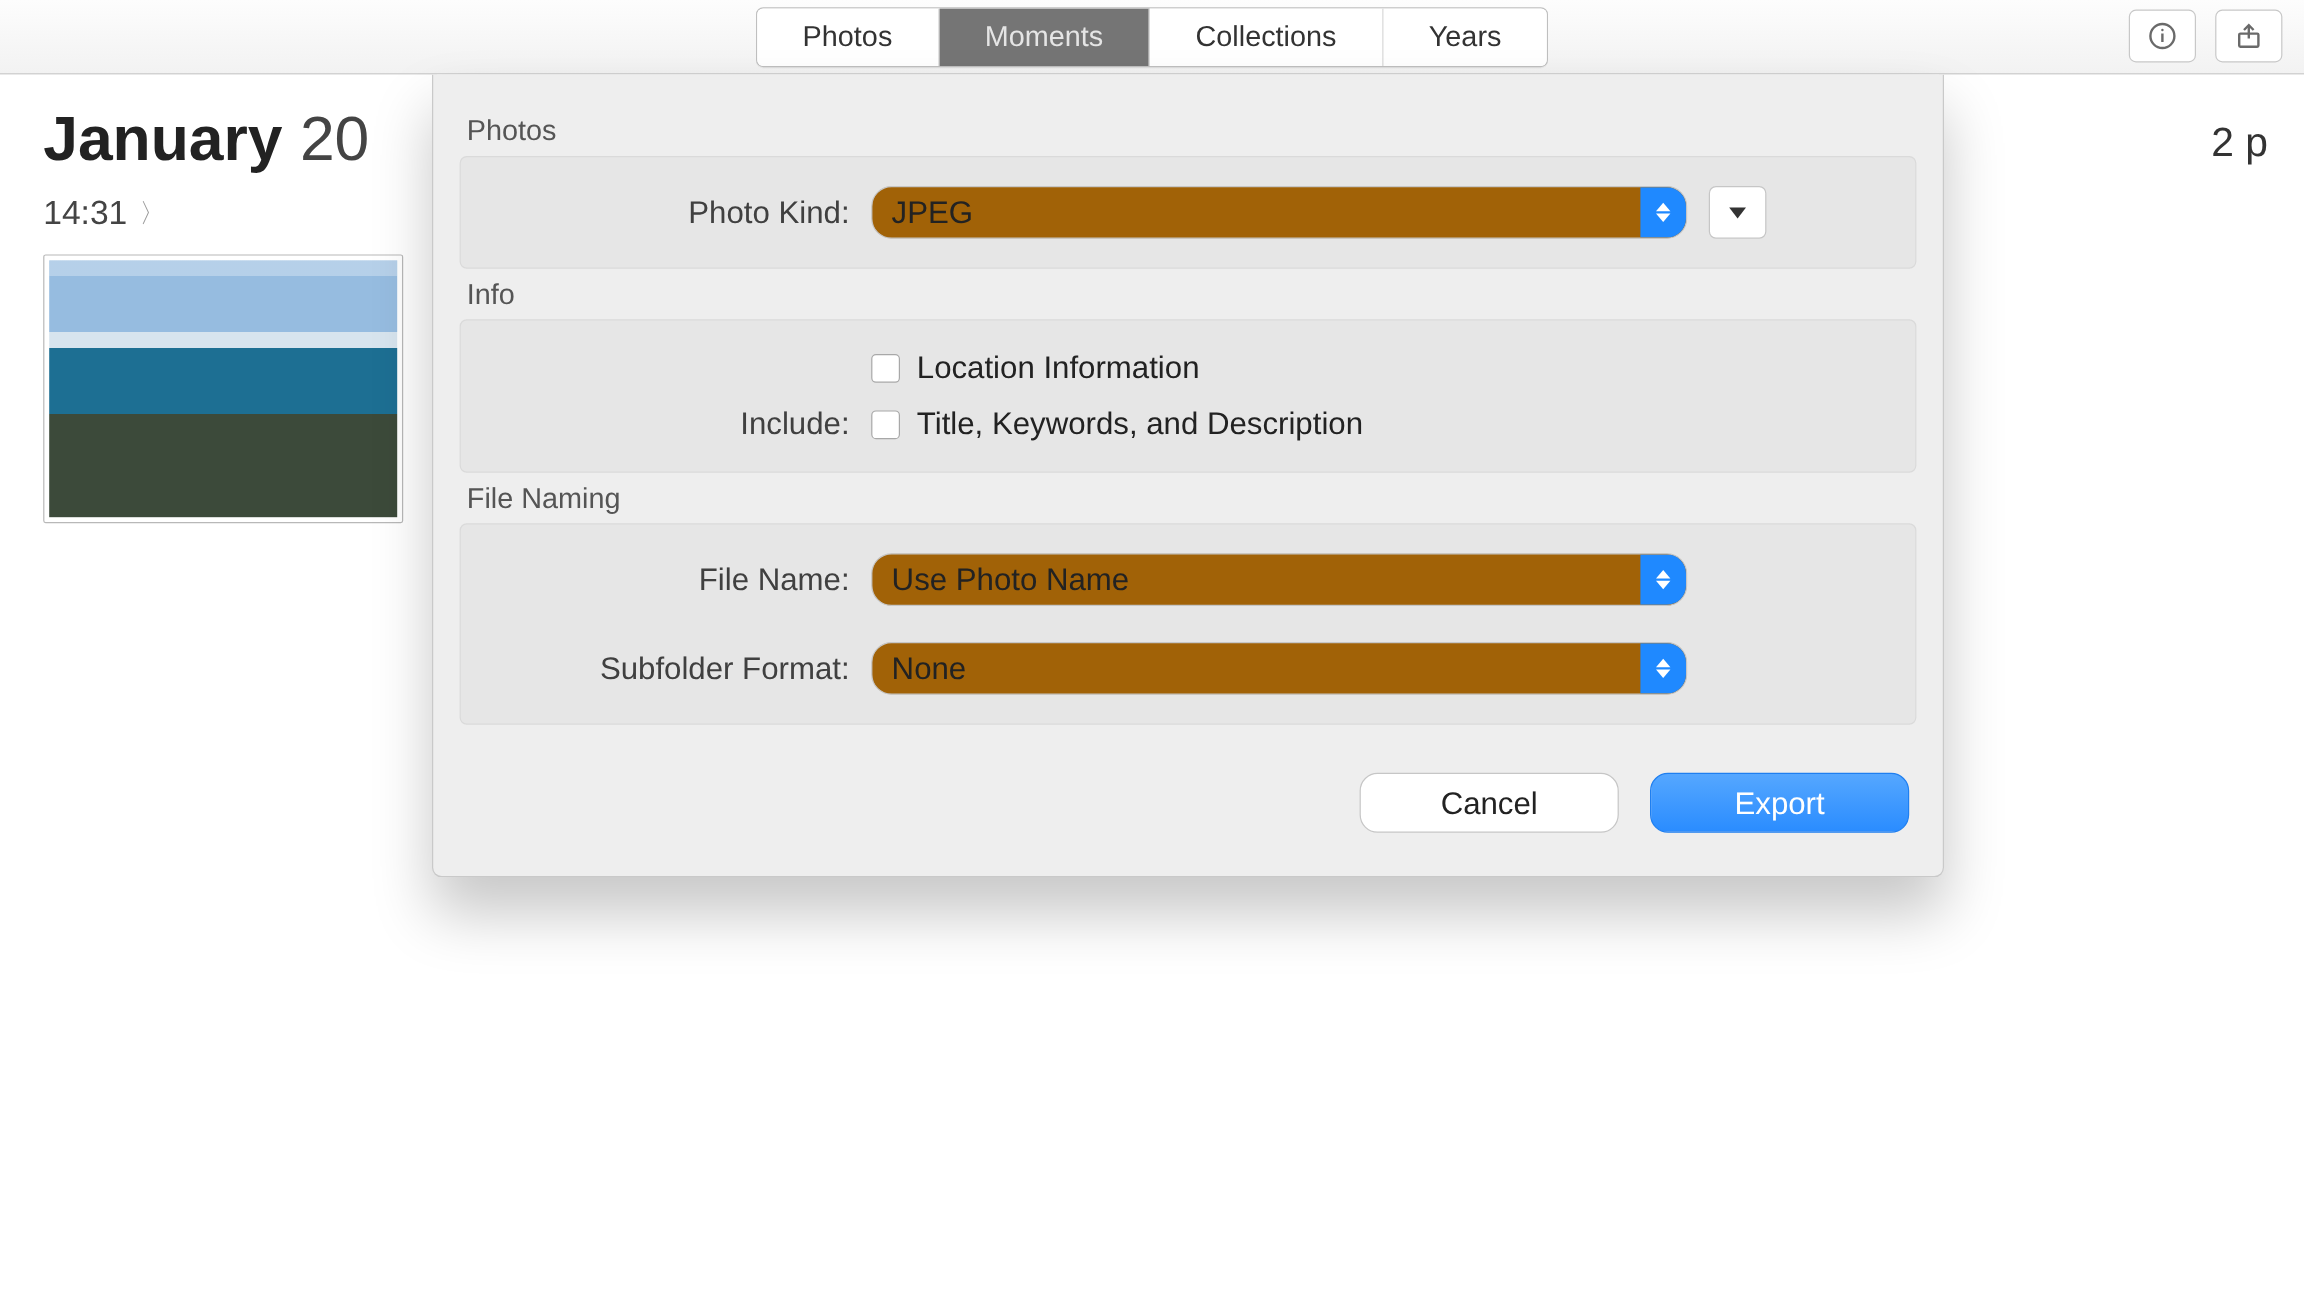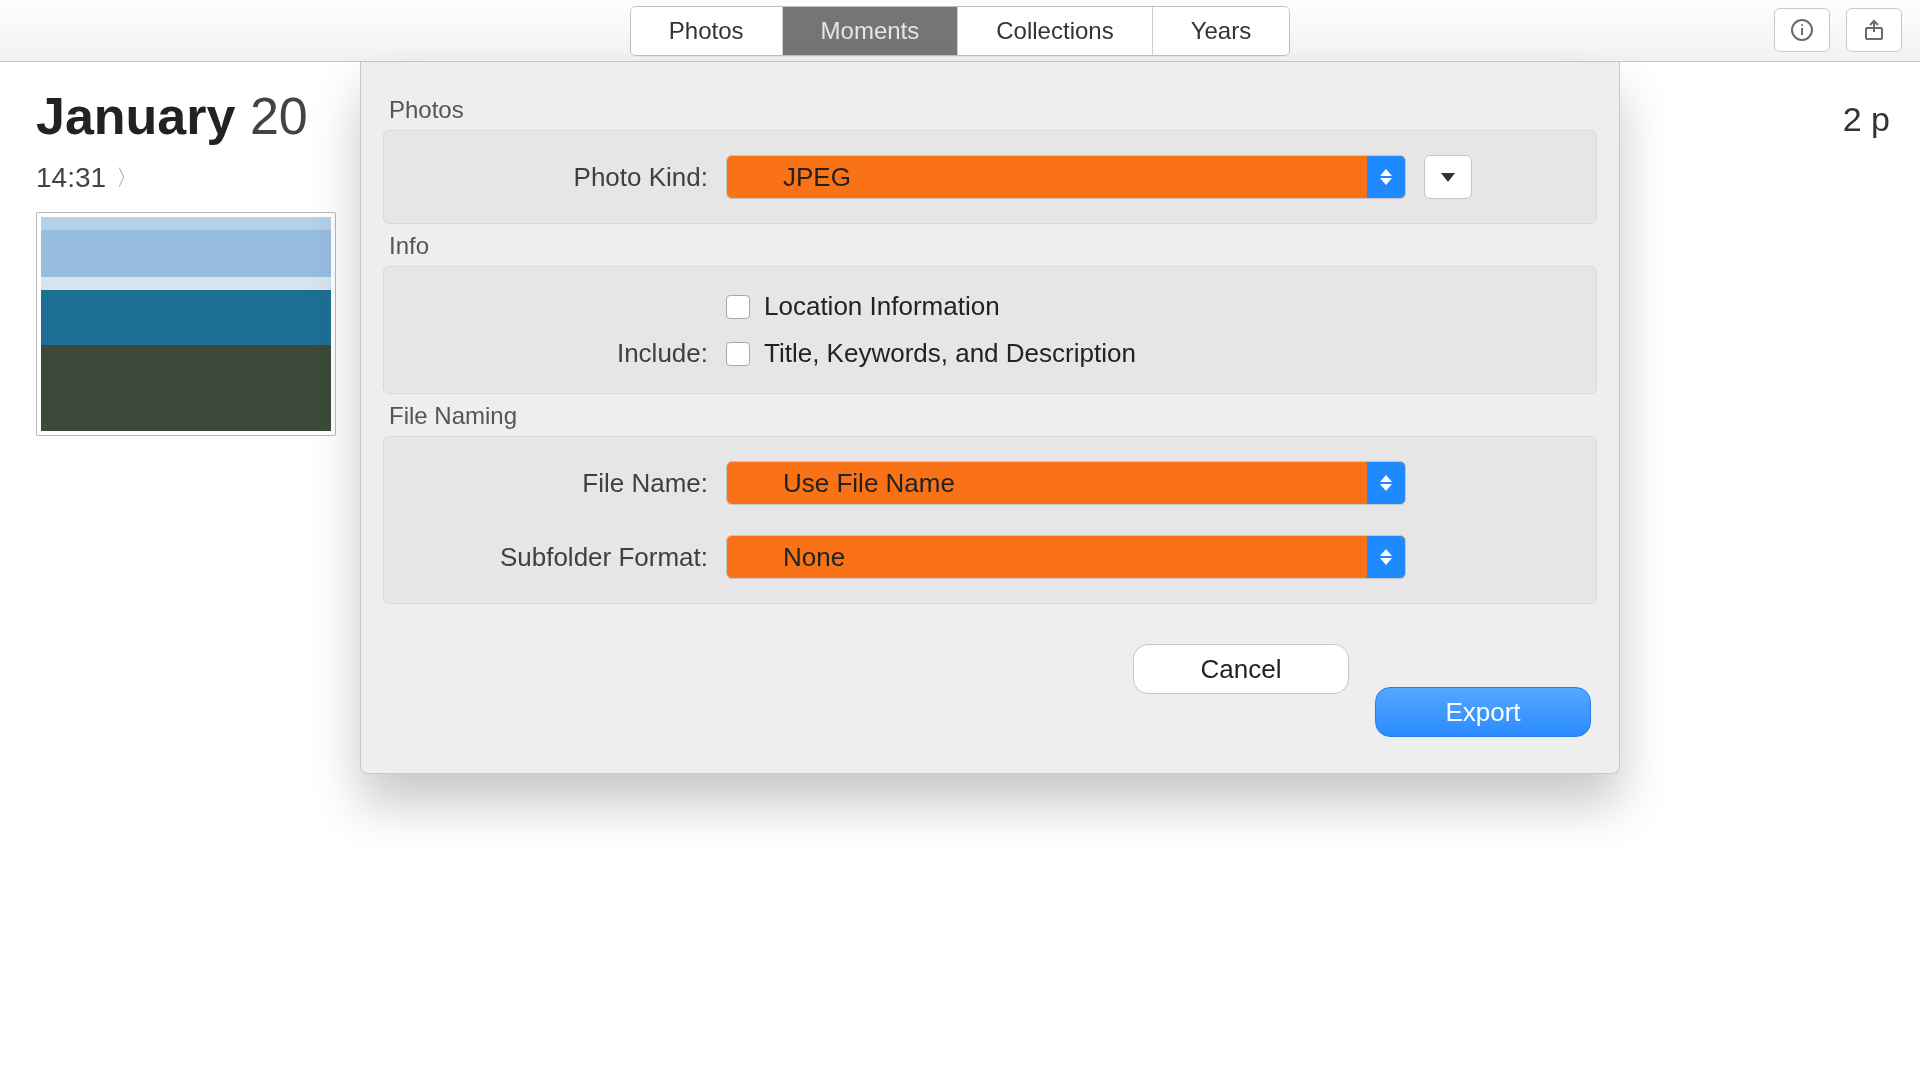--- a/index.html
+++ b/index.html
@@ -126,26 +126,25 @@
   width: 300px;
   text-align: right;
   font-size: 26px;
   color: #404040;
 }
 .select {
   flex: 0 0 680px;
   height: 44px;
   display: flex;
   align-items: center;
-  background: #f97316;
+  background: #a16207;
   border: 1px solid #c6c6c6;
-  border-radius: 6px;
+  border-radius: 17px;
   overflow: hidden;
   cursor: pointer;
-  padding-left: 40px;
 }
 .select-text {
   flex: 1;
   padding: 0 16px;
   font-size: 26px;
   color: #222;
 }
 .select-caps {
   width: 38px; height: 100%;
   background: #1f89ff;
@@ -203,21 +202,20 @@
 }
 .btn-default {
   background: #fff;
   border: 1px solid #c6c6c6;
   color: #222;
 }
 .btn-primary {
   background: linear-gradient(#55a7ff, #2a8cff);
   color: #fff;
   border: 1px solid #1f7ff0;
-  margin-top: 43px;
 }
 </style>
 </head>
 <body>
 
 <div class="toolbar">
   <div class="seg">
     <div class="seg-item">Photos</div>
     <div class="seg-item active">Moments</div>
     <div class="seg-item">Collections</div>
@@ -287,21 +285,21 @@
         <span>Title, Keywords, and Description</span>
       </div>
     </div>
   </div>
 
   <div class="section-label">File Naming</div>
   <div class="group">
     <div class="row">
       <div class="row-label">File Name:</div>
       <div class="select">
-        <span class="select-text">Use File Name</span>
+        <span class="select-text">Use Photo Name</span>
         <span class="select-caps"></span>
       </div>
     </div>
     <div class="row" style="margin-top:14px;">
       <div class="row-label">Subfolder Format:</div>
       <div class="select">
         <span class="select-text">None</span>
         <span class="select-caps"></span>
       </div>
     </div>

